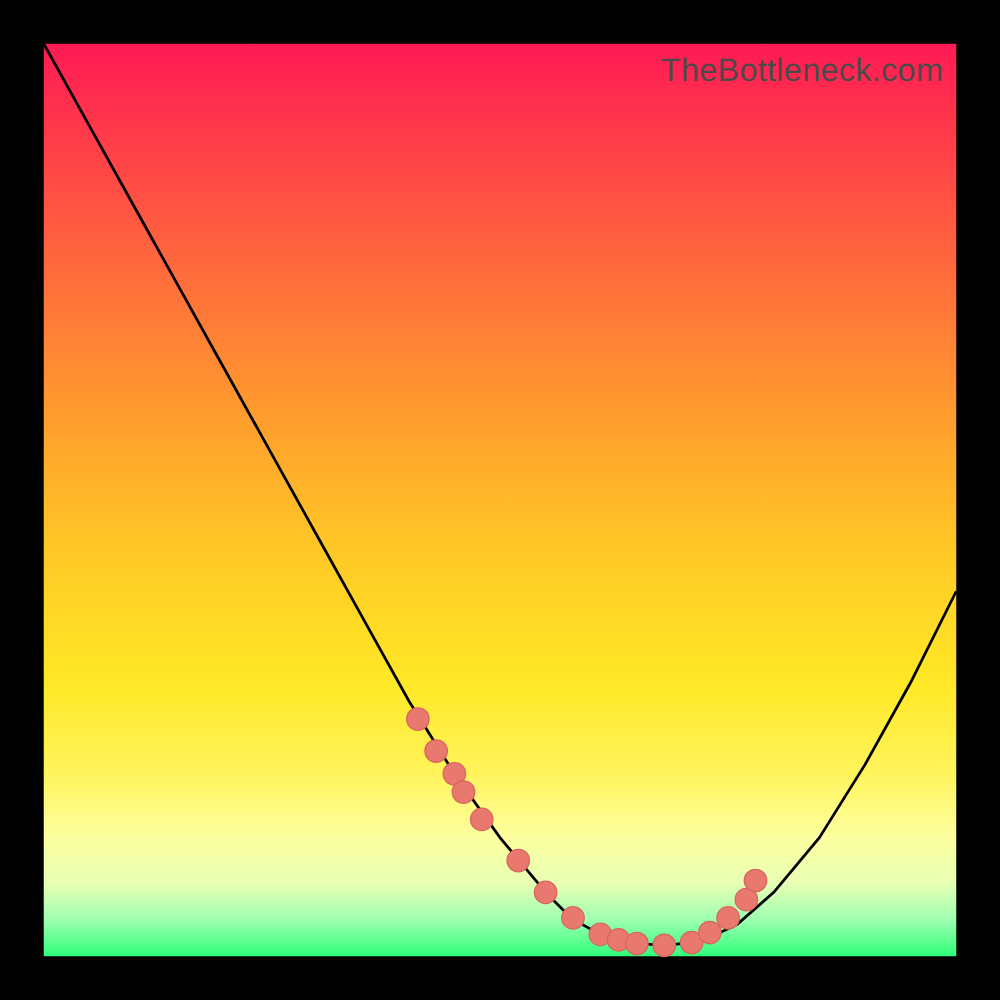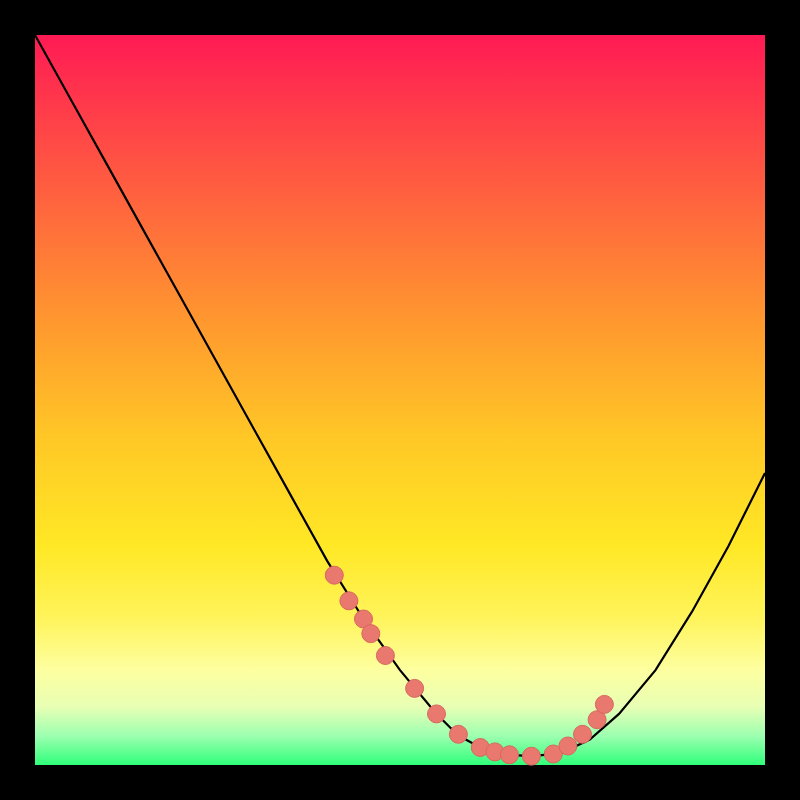--- a/index.html
+++ b/index.html
@@ -57,20 +57,21 @@
     width: 730px;
     height: 730px;
     overflow: visible;
   }
 </style>
 </head>
 <body>
 
 <div class="frame">
   <div class="plot">
+    <div class="watermark">TheBottleneck.com</div>
     <svg class="curve" viewBox="0 0 730 730" preserveAspectRatio="none">
       <path id="curve-path" fill="none" stroke="#000000" stroke-width="2.2" d="M0.0 0.0 L36.5 65.7 L73.0 131.4 L109.5 197.1 L146.0 262.8 L182.5 328.5 L219.0 394.2 L255.5 459.9 L292.0 525.6 L328.5 584.0 L365.0 635.1 L401.5 678.9 L416.1 693.5 L430.7 704.5 L445.3 712.5 L459.9 716.9 L474.5 719.8 L496.4 721.2 L525.6 718.3 L554.8 704.5 L584.0 678.9 L620.5 635.1 L657.0 576.7 L693.5 511.0 L730.0 438.0"></path>
       <g id="markers-group">
           <circle cx="299.3" cy="540.2" r="9" fill="#e9786f" stroke="#d8665f" stroke-width="1"></circle>
           <circle cx="313.9" cy="565.8" r="9" fill="#e9786f" stroke="#d8665f" stroke-width="1"></circle>
           <circle cx="328.5" cy="584.0" r="9" fill="#e9786f" stroke="#d8665f" stroke-width="1"></circle>
           <circle cx="335.8" cy="598.6" r="9" fill="#e9786f" stroke="#d8665f" stroke-width="1"></circle>
           <circle cx="350.4" cy="620.5" r="9" fill="#e9786f" stroke="#d8665f" stroke-width="1"></circle>
           <circle cx="379.6" cy="653.4" r="9" fill="#e9786f" stroke="#d8665f" stroke-width="1"></circle>
           <circle cx="401.5" cy="678.9" r="9" fill="#e9786f" stroke="#d8665f" stroke-width="1"></circle>

